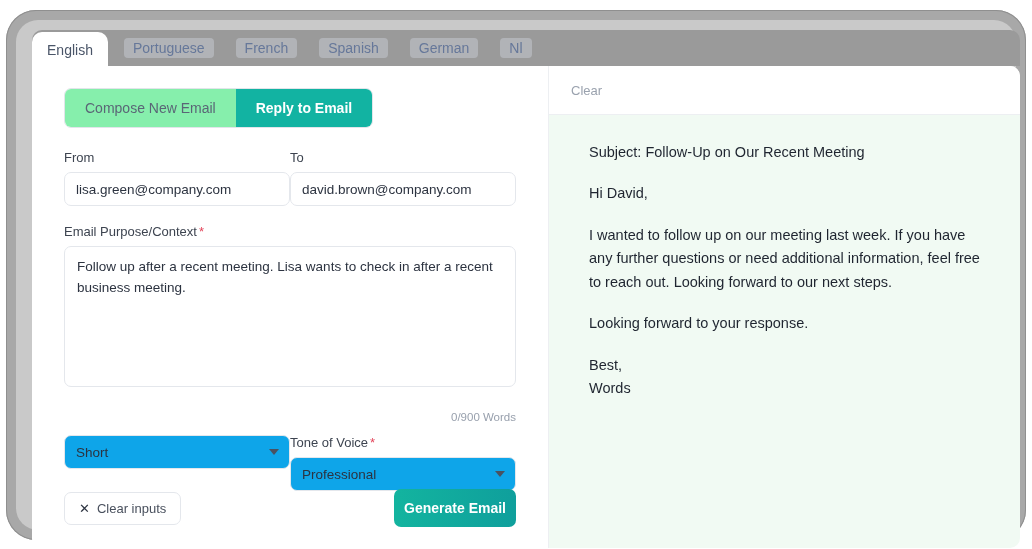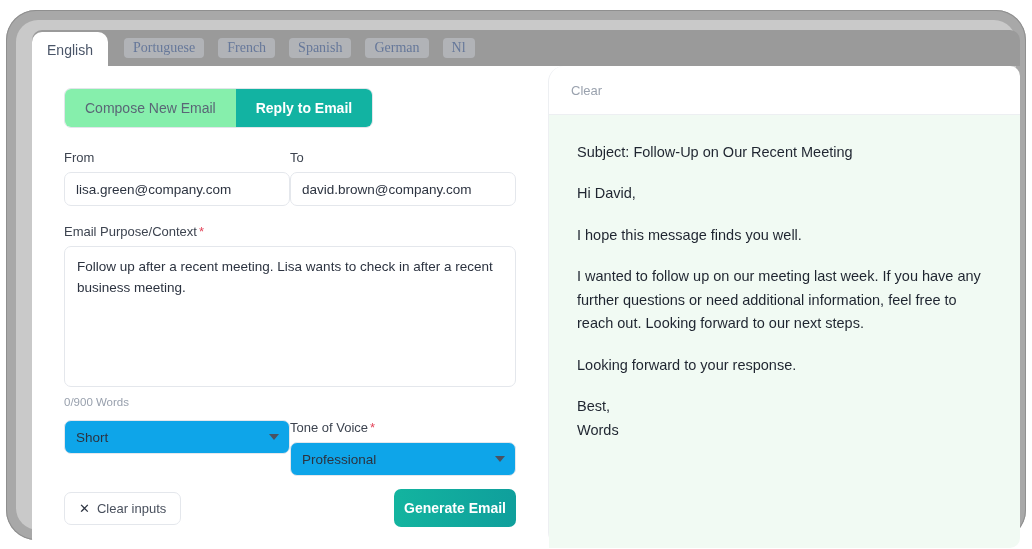--- a/index.html
+++ b/index.html
@@ -42,23 +42,22 @@
     height: 36px;
     background: #9a9a9a;
     border-radius: 10px 10px 0 0;
     overflow: hidden;
   }
   .tabstrip-tabs {
     position: absolute;
     left: 92px;
     top: 8px;
     display: flex;
-    gap: 14px;
+    gap: 22px;
     white-space: nowrap;
-    font-family: Liberation Serif, serif;
   }
   .ghost-tab {
     font-size: 14px;
     color: #5d729a;
     background: #b6b8bd;
     padding: 2px 9px;
     border-radius: 4px;
     opacity: .85;
   }
 
@@ -156,24 +155,24 @@
     border-radius: 7px;
     padding: 10px 12px;
     font-size: 13.5px;
     line-height: 1.55;
     color: #2c3340;
     font-family: "Liberation Sans", sans-serif;
     resize: none;
     outline: none;
   }
   .counter {
-    text-align: left;
+    text-align: right;
     font-size: 11.5px;
     color: #98a0ad;
-    margin-top: 5px;
+    margin-top: 20px;
   }
 
   .selwrap { position: relative; }
   .fselect {
     width: 100%;
     height: 34px;
     border: 1px solid #e4e7ec;
     border-radius: 7px;
     padding: 0 28px 0 11px;
     font-size: 13.5px;
@@ -233,21 +232,20 @@
     font-family: "Liberation Sans", sans-serif;
   }
 
   
   .out-pane {
     flex: 1;
     border-left: 1px solid #edeff2;
     display: flex;
     flex-direction: column;
     background: #fff;
-    border-radius: 16px;
   }
   .out-head {
     height: 49px;
     display: flex;
     align-items: center;
     padding: 0 22px;
     border-bottom: 1px solid #edeff2;
     flex: 0 0 auto;
   }
   .clear-link {
@@ -255,21 +253,21 @@
     color: #9aa2ae;
     background: none;
     border: none;
     cursor: pointer;
     font-family: "Liberation Sans", sans-serif;
     padding: 0;
   }
   .out-body {
     flex: 1;
     background: #f1faf3;
-    padding: 26px 28px;
+    padding: 26px 40px;
     overflow: hidden;
   }
   .out-body p {
     font-size: 14.5px;
     line-height: 1.62;
     color: #1f2530;
     margin-bottom: 18px;
     max-width: 430px;
   }
   .out-body p.sig { margin-bottom: 0; }
@@ -354,21 +352,20 @@
 
       </div>
 
       <div class="out-pane">
         <div class="out-head">
           <button class="clear-link">Clear</button>
         </div>
         <div class="out-body">
           <p>Subject: Follow-Up on Our Recent Meeting</p>
           <p>Hi David,</p>
-          <p>I hope this message finds you well.</p>
           <p>I wanted to follow up on our meeting last week. If you have any further questions or need additional information, feel free to reach out. Looking forward to our next steps.</p>
           <p>Looking forward to your response.</p>
           <p class="sig">Best,</p>
           <p class="sig">Words</p>
         </div>
       </div>
 
     </div>
   </div>
 </div>

